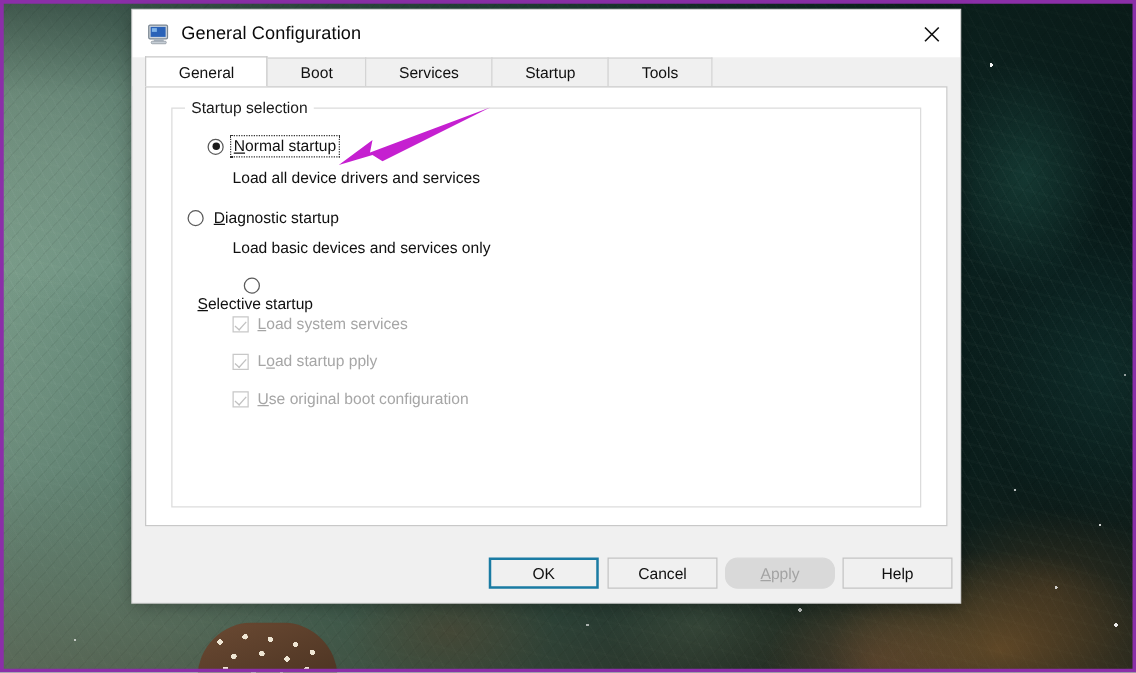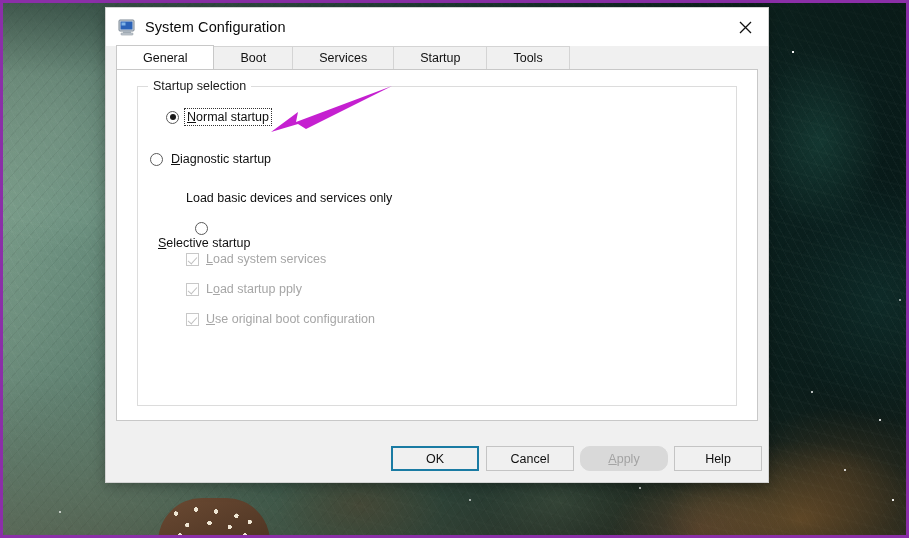--- a/index.html
+++ b/index.html
@@ -367,21 +367,21 @@
   <div id="dialog">
 
     <div id="titlebar">
       <svg id="title-icon" viewBox="0 0 18 17">
         <rect x="1" y="1" width="15" height="11" rx="1" fill="#cfd6dd" stroke="#7a8692" stroke-width="1"></rect>
         <rect x="2.5" y="2.5" width="12" height="8" fill="#2a62b8"></rect>
         <rect x="3.5" y="3.5" width="4" height="3" fill="#7fb3e8"></rect>
         <rect x="5" y="12" width="8" height="2" fill="#aab4be"></rect>
         <rect x="3" y="14" width="12" height="2" rx="0.8" fill="#c6ced6" stroke="#8a939c" stroke-width="0.6"></rect>
       </svg>
-      <span id="title-text">System Configuration</span>
+      <span id="title-text">General Configuration</span>
       <div id="close-btn">
         <svg width="13" height="13" viewBox="0 0 13 13">
           <path d="M1 1 L12 12 M12 1 L1 12" stroke="#111" stroke-width="1.3" fill="none"></path>
         </svg>
       </div>
     </div>
 
     <div id="tabstrip">
       <div class="tab selected">
           <span>General</span>
@@ -401,22 +401,23 @@
     </div>
 
     <div id="tabpanel">
       <div id="groupbox">
         <span id="groupbox-label">Startup selection</span>
 
         <div class="radio-row" style="top:22px;padding-left:16px;">
           <span class="radio-mark checked"></span>
           <span class="radio-label focused"><span class="ul">N</span><span>ormal startup</span></span>
         </div>
-
-        <div class="radio-row" style="top:64px;">
+        <div class="desc" style="top:48px;">Load all device drivers and services</div>
+
+        <div class="radio-row" style="top:79px;">
           <span class="radio-mark"></span>
           <span class="radio-label"><span class="ul">D</span><span>iagnostic startup</span></span>
         </div>
         <div class="desc" style="top:104px;">Load basic devices and services only</div>
 
         <div class="radio-row" style="top:135px;flex-direction:column;">
           <span class="radio-mark"></span>
           <span class="radio-label"><span class="ul">S</span><span>elective startup</span></span>
         </div>
 

